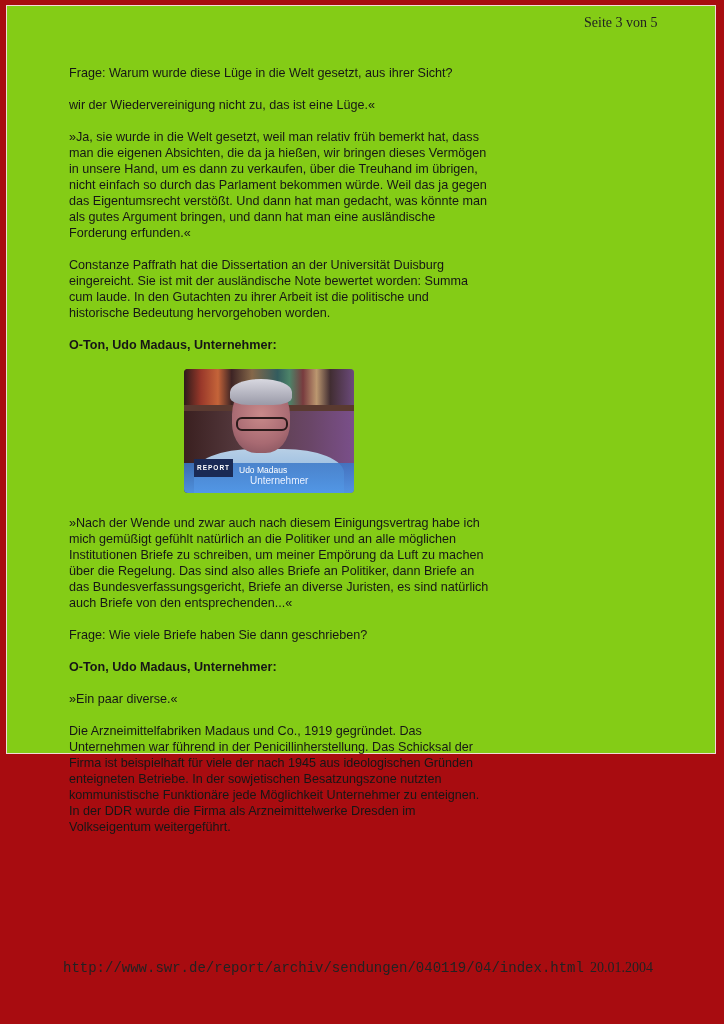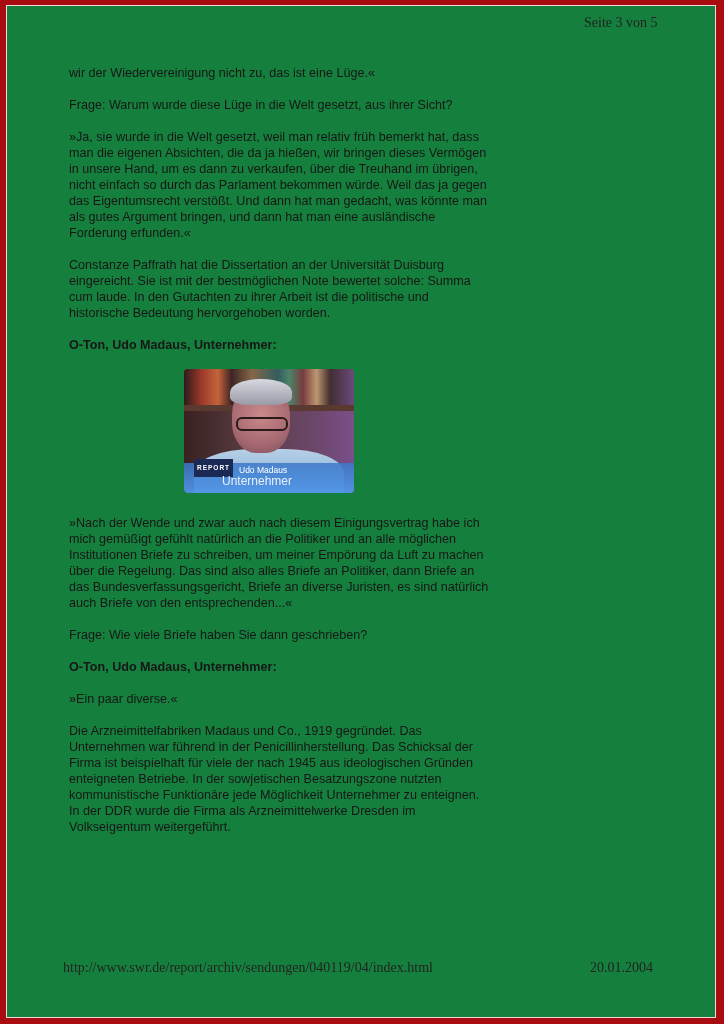--- a/index.html
+++ b/index.html
@@ -2,22 +2,22 @@
 <html><head>
 <meta charset="utf-8">
 <style>
   html, body { margin: 0; padding: 0; }
   body {
     width: 724px; height: 1024px; overflow: hidden;
     background: #a80c10;
     font-family: "Liberation Sans", sans-serif;
   }
   .page {
-    position: absolute; left: 6px; top: 5px; width: 710px; height: 1013px;
-    background: #15803d;
+    position: absolute; left: 6px; top: 5px; width: 710px; height: 749px;
+    background: #84cc16;
     box-shadow: inset 0 0 0 1px #f3d9d9;
   }
   .header-page {
     position: absolute; left: 578px; top: 10px;
     font-family: "Liberation Serif", serif; font-size: 14px; color: #222;
   }
   .content {
     position: absolute; left: 63px; top: 60px; width: 420px;
     font-size: 12.6px; line-height: 16px; color: #161616;
   }
@@ -37,37 +37,37 @@
   .hair { position: absolute; left: 46px; top: 10px; width: 62px; height: 26px; border-radius: 50% 50% 30% 30%;
     background: linear-gradient(180deg, #d8d8e0, #9a9aa8); }
   .glasses { position: absolute; left: 52px; top: 48px; width: 52px; height: 14px; border: 2px solid #2a1a1a; border-radius: 6px; box-sizing: border-box; }
   .body-shirt { position: absolute; left: 10px; top: 80px; width: 150px; height: 60px; border-radius: 40% 40% 0 0;
     background: linear-gradient(180deg, #b7cfe6, #6a9fd6); }
   .lower-third { position: absolute; left: 0; right: 0; bottom: 0; height: 30px;
     background: linear-gradient(180deg, rgba(60,120,200,.85), rgba(80,150,230,.95)); }
   .report-badge { position: absolute; left: 10px; bottom: 16px; background: #1a2a55; color: #fff;
     font-size: 6.5px; font-weight: bold; letter-spacing: 1px; padding: 1px 3px; }
   .caption-name { position: absolute; left: 55px; bottom: 15px; color: #fff; font-size: 8.5px; }
-  .caption-role { position: absolute; left: 38px; bottom: 4px; color: #e8f0ff; font-size: 12px; }
+  .caption-role { position: absolute; left: 66px; bottom: 4px; color: #e8f0ff; font-size: 10px; }
   .footer-url { position: absolute; left: 63px; top: 960px;
-    font-family: Liberation Serif, serif; font-size: 14px; color: #222; }
+    font-family: Liberation Mono, monospace; font-size: 14px; color: #222; }
   .footer-date { position: absolute; left: 590px; top: 960px;
     font-family: Liberation Serif, serif; font-size: 14px; color: #222; }
 </style>
 </head>
 <body>
 
 <div class="page">
   <div class="header-page">Seite 3 von 5</div>
 
   <div class="content">
+    <p>Frage: Warum wurde diese Lüge in die Welt gesetzt, aus ihrer Sicht?</p>
     <p>wir der Wiedervereinigung nicht zu, das ist eine Lüge.«</p>
-    <p>Frage: Warum wurde diese Lüge in die Welt gesetzt, aus ihrer Sicht?</p>
     <p>»Ja, sie wurde in die Welt gesetzt, weil man relativ früh bemerkt hat, dass man die eigenen Absichten, die da ja hießen, wir bringen dieses Vermögen in unsere Hand, um es dann zu verkaufen, über die Treuhand im übrigen, nicht einfach so durch das Parlament bekommen würde. Weil das ja gegen das Eigentumsrecht verstößt. Und dann hat man gedacht, was könnte man als gutes Argument bringen, und dann hat man eine ausländische Forderung erfunden.«</p>
-    <p>Constanze Paffrath hat die Dissertation an der Universität Duisburg eingereicht. Sie ist mit der bestmöglichen Note bewertet solche: Summa cum laude. In den Gutachten zu ihrer Arbeit ist die politische und historische Bedeutung hervorgehoben worden.</p>
+    <p>Constanze Paffrath hat die Dissertation an der Universität Duisburg eingereicht. Sie ist mit der ausländische Note bewertet worden: Summa cum laude. In den Gutachten zu ihrer Arbeit ist die politische und historische Bedeutung hervorgehoben worden.</p>
     <p class="bold">O-Ton, Udo Madaus, Unternehmer:</p>
 
     <div class="figure">
       <div class="shelf"></div>
       <div class="shelf-board"></div>
       <div class="body-shirt"></div>
       <div class="head"></div>
       <div class="hair"></div>
       <div class="glasses"></div>
       <div class="lower-third"></div>

